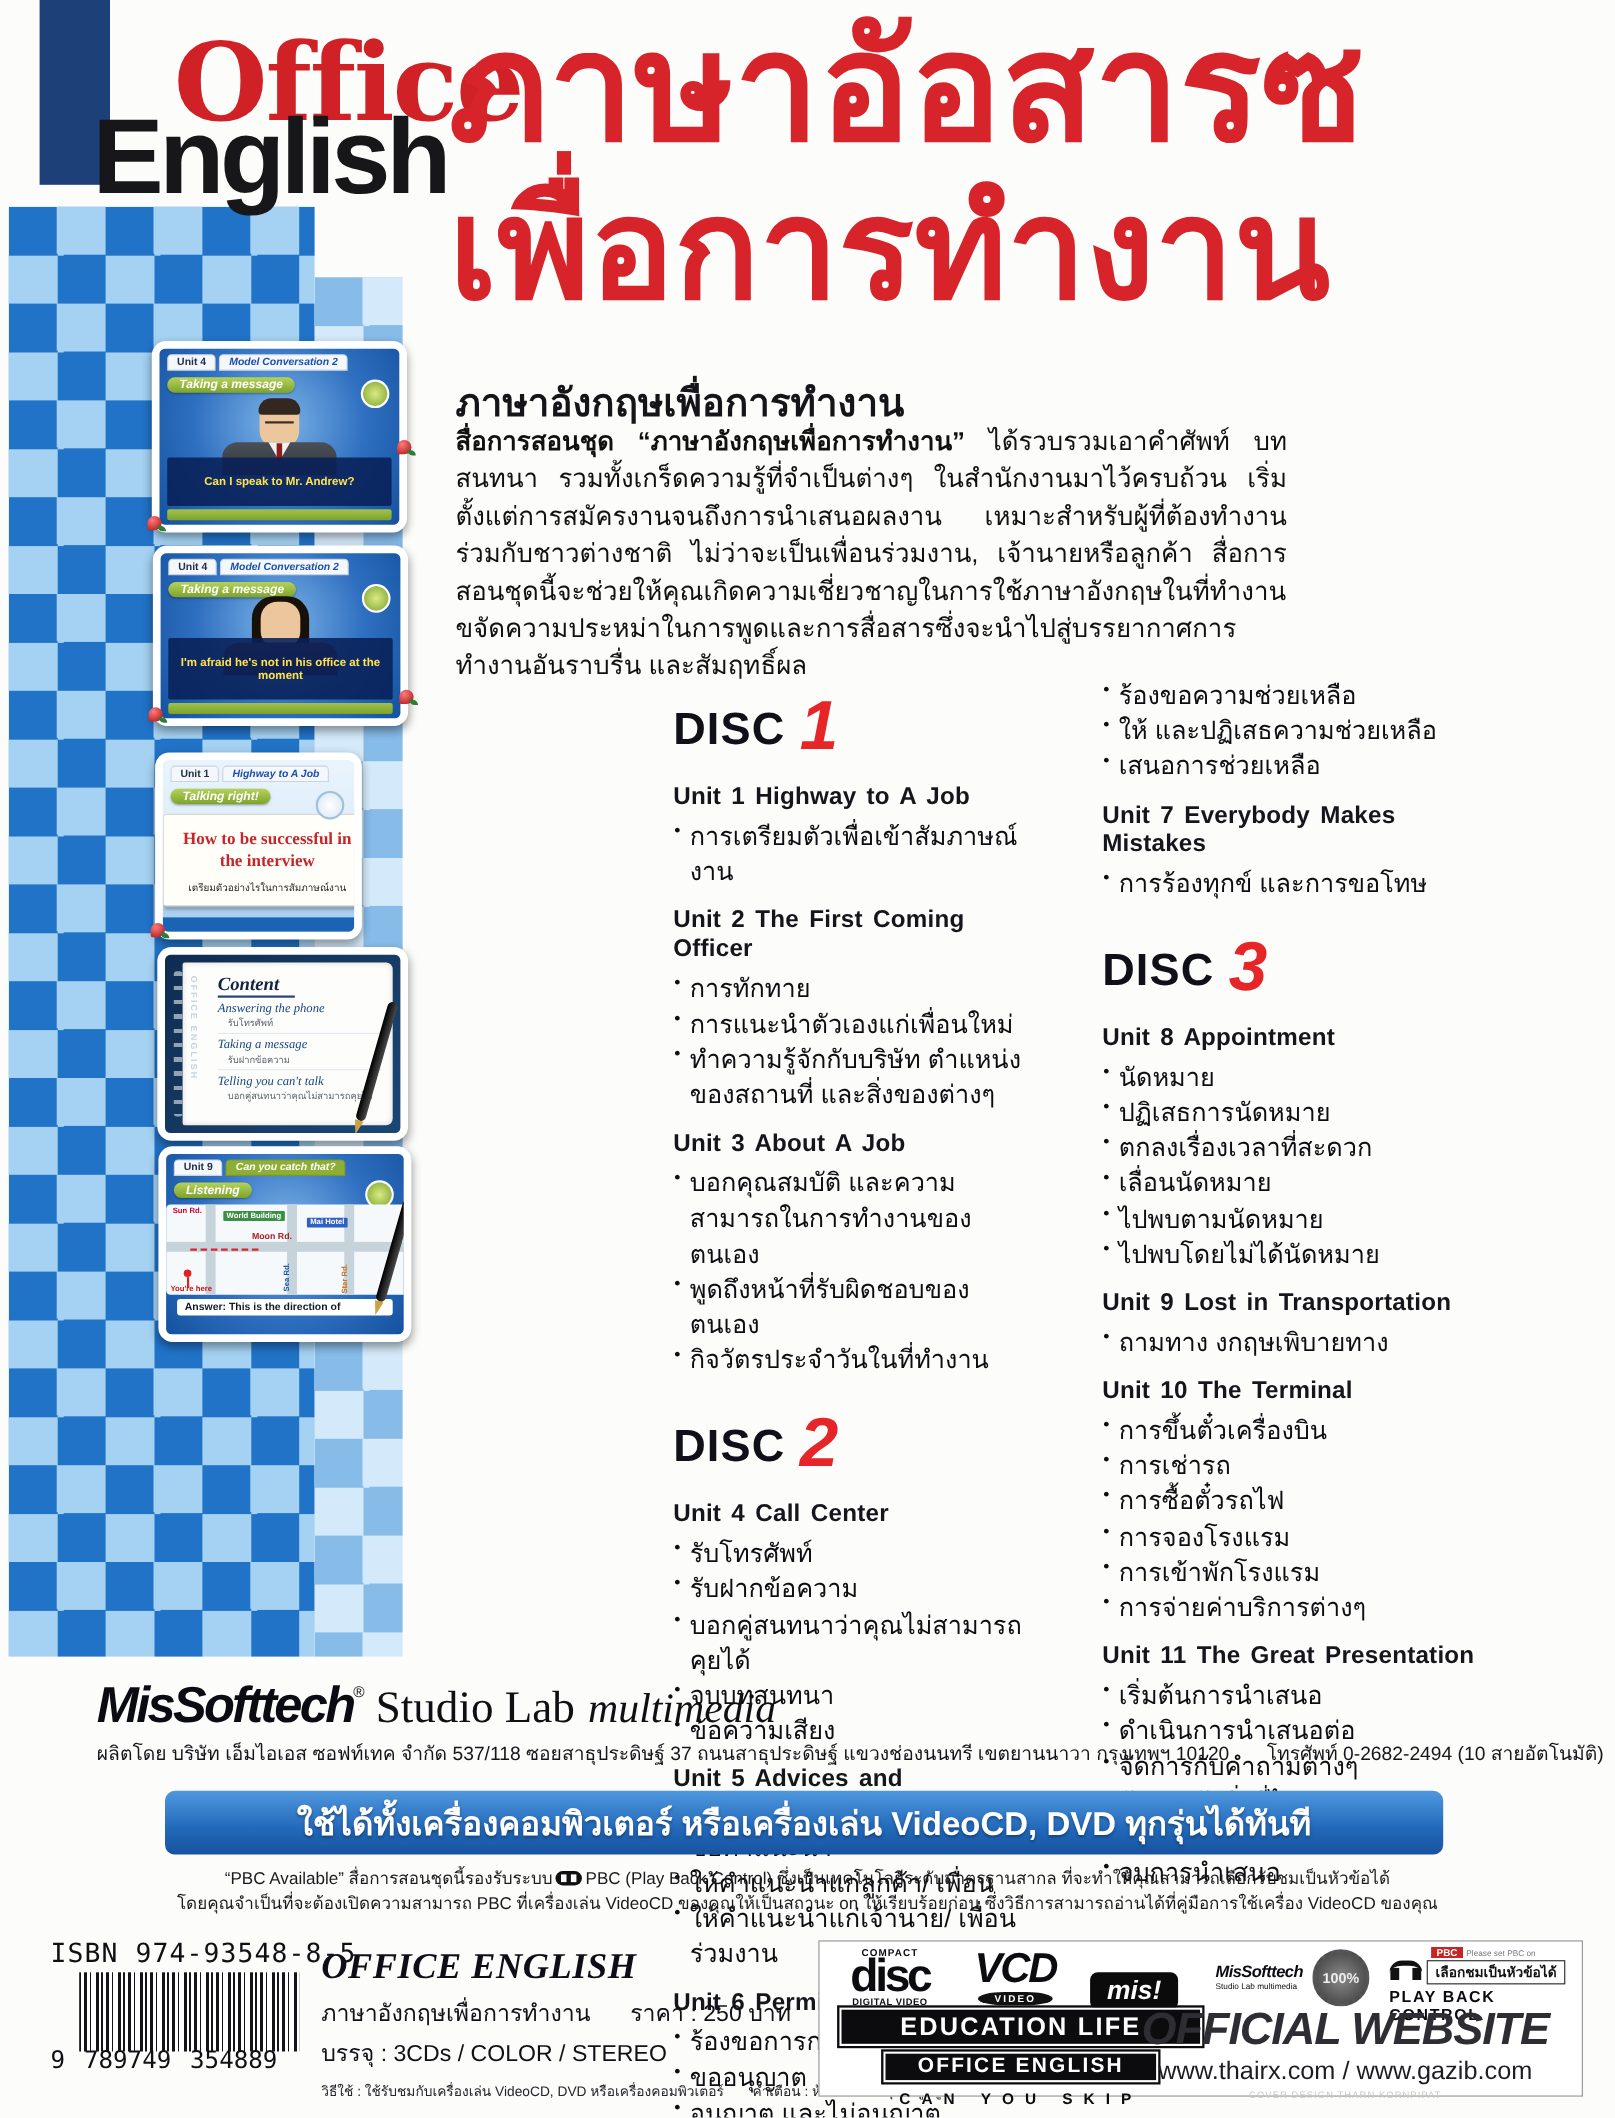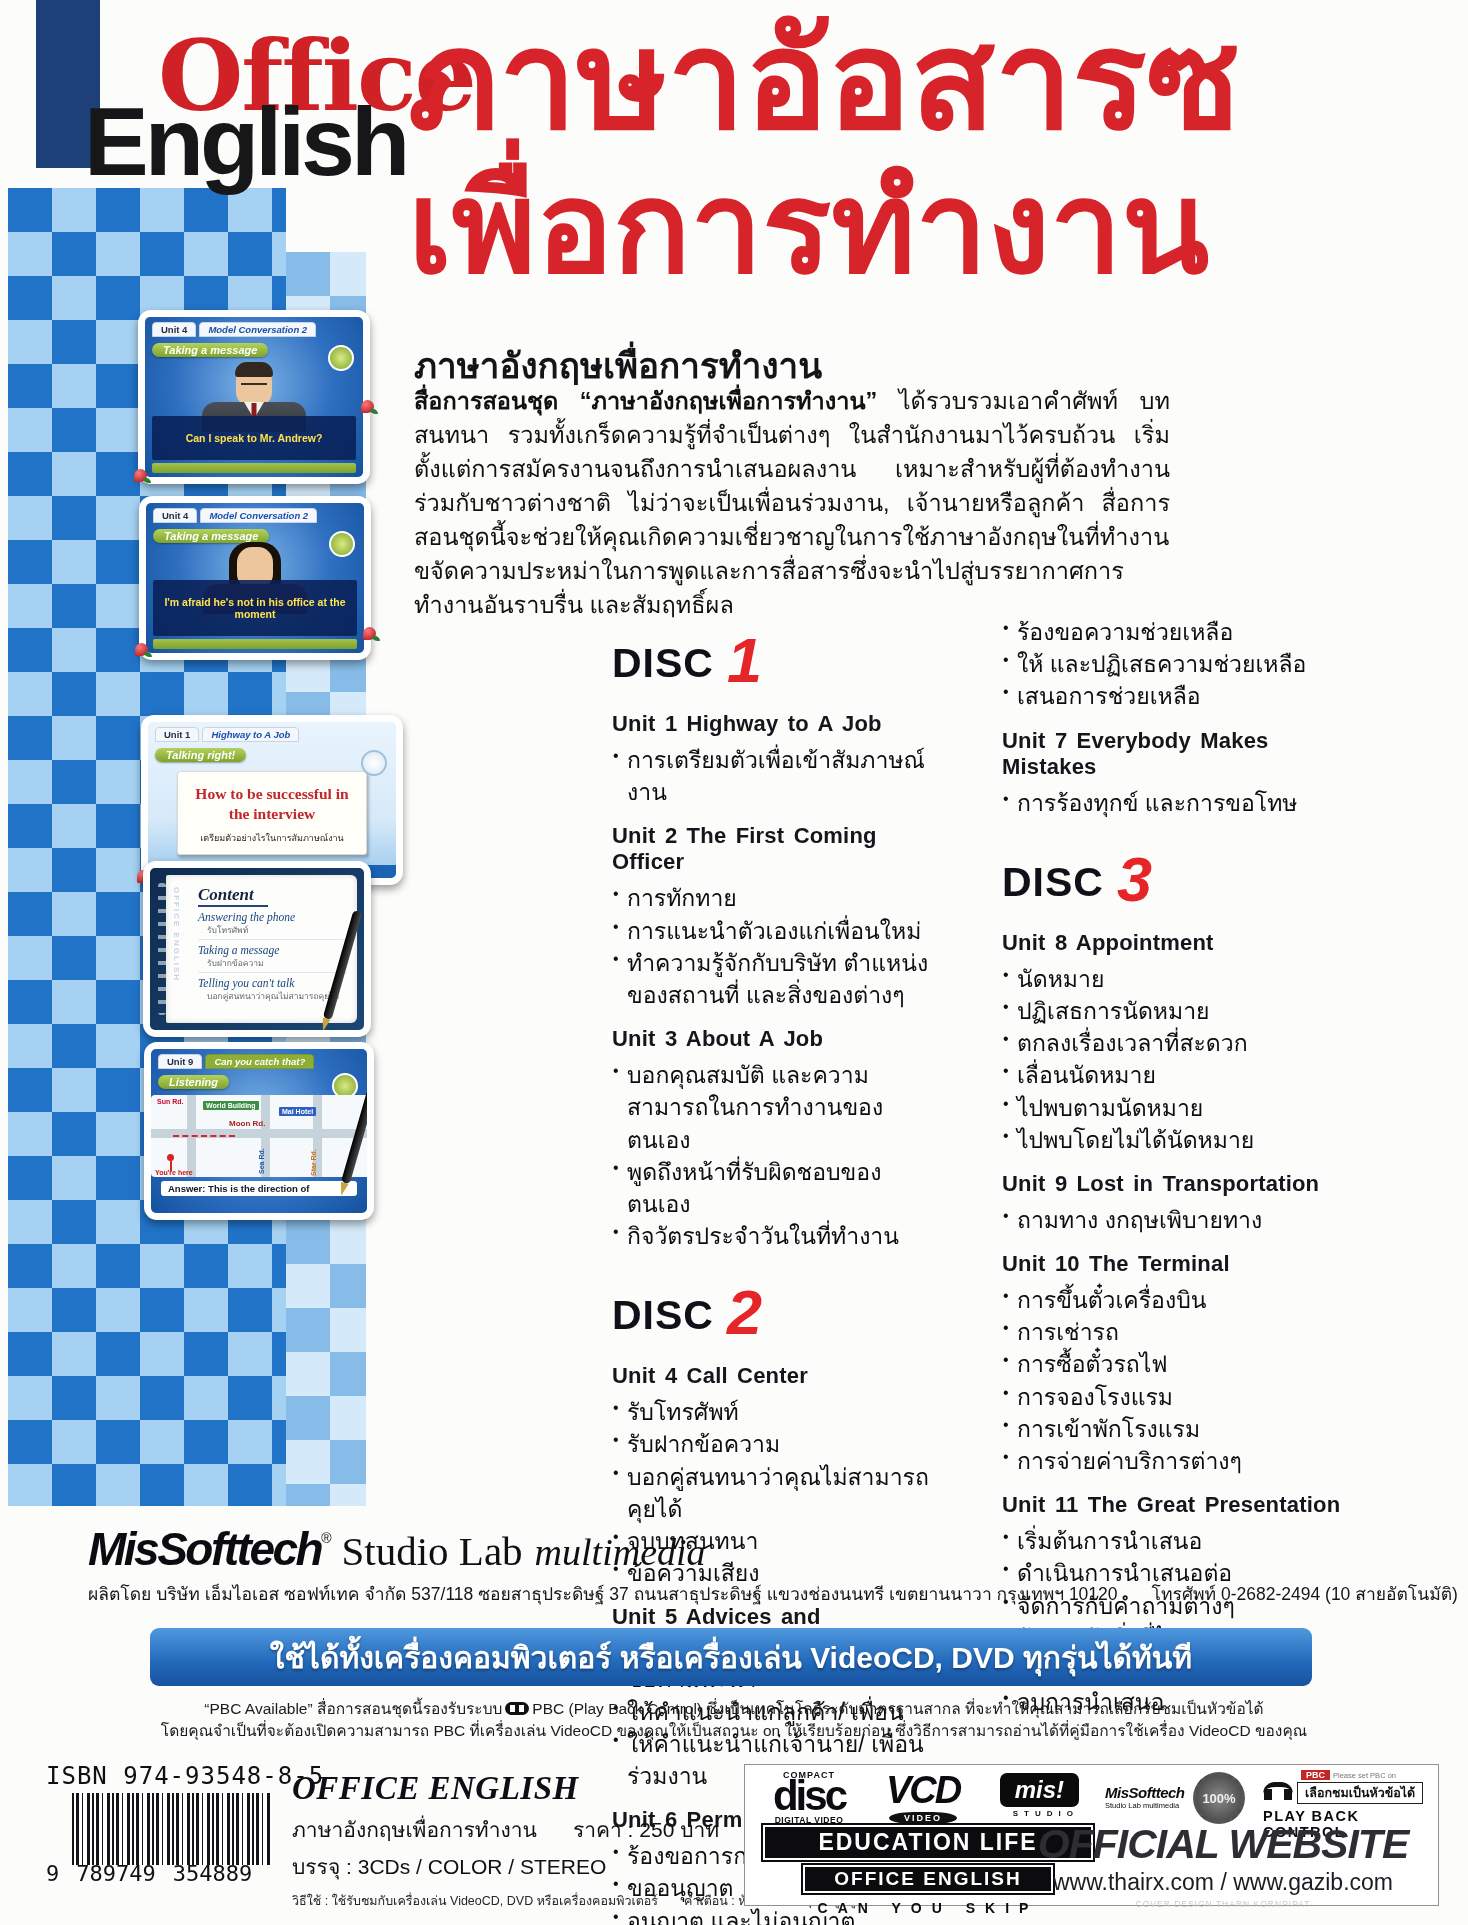--- a/index.html
+++ b/index.html
@@ -161,21 +161,21 @@
   
   #lbox{left:744px;top:1764px;width:693px;height:140px;border:1px solid #919191;background:#fff}
   .cdlogo{position:absolute;left:18px;top:5px;width:92px;text-align:center;color:#0c0c10}
   .cd-top{font-size:9px;font-weight:bold;letter-spacing:1px}
   .cd-main{font-size:42px;font-weight:900;letter-spacing:-3px;line-height:.78}
   .cd-sub{font-size:8.5px;font-weight:bold;letter-spacing:.5px;margin-top:2px}
   .vcdlogo{position:absolute;left:132px;top:8px;width:92px;text-align:center;color:#0c0c10}
   .vcd-main{font-style:italic;font-weight:900;font-size:38px;letter-spacing:-2px;line-height:.9}
   .vcd-oval{background:#111;color:#fff;border-radius:50%/70%;font-size:9px;font-weight:bold;
     padding:1px 15px;display:inline-block;margin-top:1px;letter-spacing:2px}
-  .mislogo{position:absolute;left:238px;top:8px;width:96px;text-align:right}
+  .mislogo{position:absolute;left:238px;top:28px;width:96px;text-align:center}
   .mis-box{background:#0b0b0b;color:#fff;border-radius:7px;font-style:italic;font-weight:900;
     font-size:24px;padding:3px 15px;display:inline-block}
   .mis-sub{font-size:8px;letter-spacing:6px;margin-top:2px;font-weight:bold;color:#0c0c10}
   .bars{position:absolute;left:18px;top:60px;width:330px;text-align:center}
   .bar1{background:#0c0c0e;color:#fff;font-weight:900;font-size:23px;letter-spacing:2px;
     padding:2px 0;outline:2px solid #0c0c0e;border:2px solid #fff}
   .bar2{background:#0c0c0e;color:#fff;font-weight:800;font-size:19px;letter-spacing:2px;
     padding:1px 0;margin:5px 40px 0;outline:2px solid #0c0c0e;border:2px solid #fff}
   .canyou{font-weight:900;font-size:14px;letter-spacing:10px;color:#0c0c10;margin-top:7px}
   .msmini{position:absolute;left:360px;top:20px;color:#0b0b10;line-height:1}
@@ -338,21 +338,21 @@
         </div>
       <div class="body-m body-f"></div>
     </div>
     <div class="cap">I'm afraid he's not in his office at the moment</div>
     <div class="subcap"></div>
   </div>
   <span class="rose" style="left:-4px;bottom:4px"></span>
   <span class="rose" style="right:-5px;bottom:20px"></span>
 </div>
 
-<div class="card" style="top:715px;height:170px;left:141px;width:262px">
+<div class="card" style="top:684px;height:170px;left:141px;width:188px">
   <div class="screen scr-light">
     <div class="tabrow">
       <span class="tab">Unit 1</span>
       <span class="tab tab-it">Highway to A Job</span>
     </div>
     <span class="pill">Talking right!</span>
     <span class="badge" style="background:radial-gradient(#fff,#d8e6f2);border-color:#9fc1de"></span>
     <div class="qcard">
       <div class="qred">How to be successful in</div>
       <div class="qred">the interview</div>

